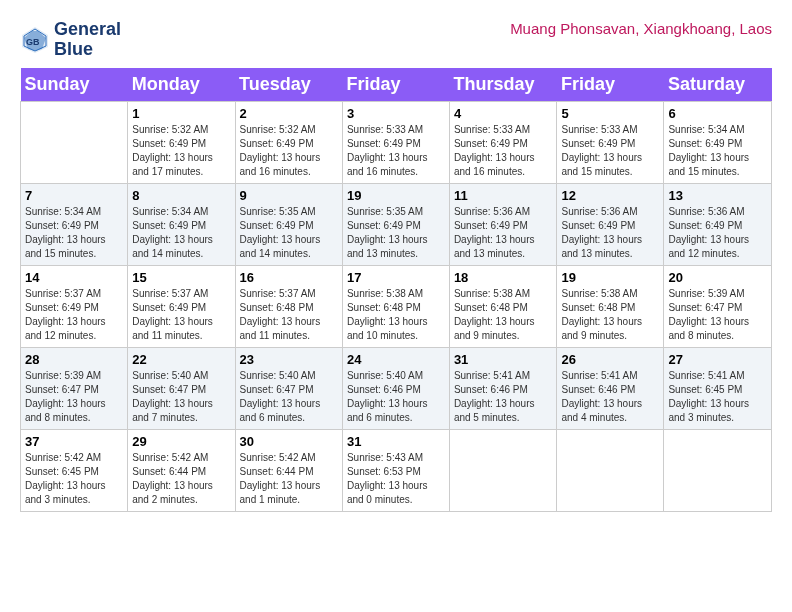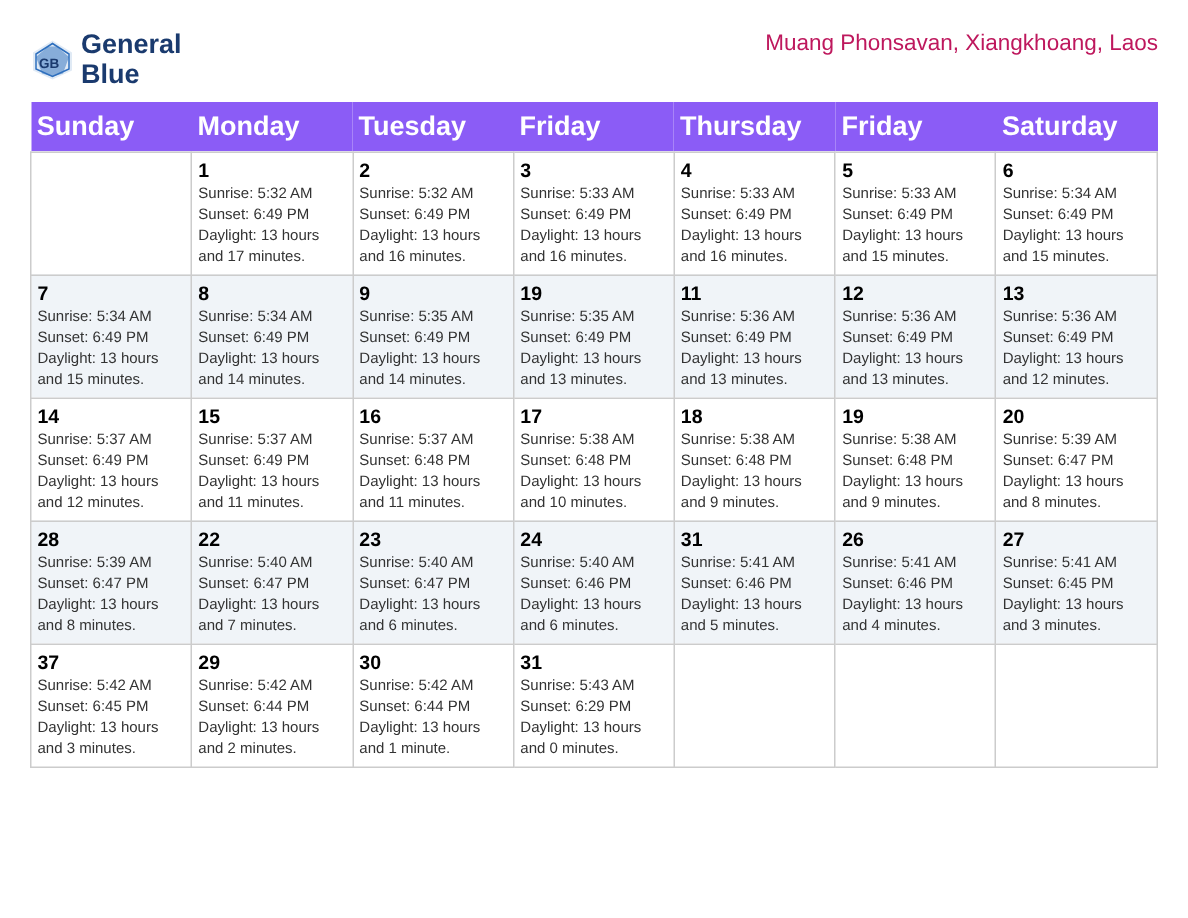--- a/index.html
+++ b/index.html
@@ -306,21 +306,21 @@
         </td>
         <td>
           <span class="day-num">30</span>
           <div class="day-info" style="white-space: pre-line;">Sunrise: 5:42 AM
 Sunset: 6:44 PM
 Daylight: 13 hours and 1 minute.</div>
         </td>
         <td>
           <span class="day-num">31</span>
           <div class="day-info" style="white-space: pre-line;">Sunrise: 5:43 AM
-Sunset: 6:29 PM
+Sunset: 6:53 PM
 Daylight: 13 hours and 0 minutes.</div>
         </td>
         <td></td>
         <td></td>
         <td></td>
       </tr>
     </tbody>
 </table>
 
 </body></html>

